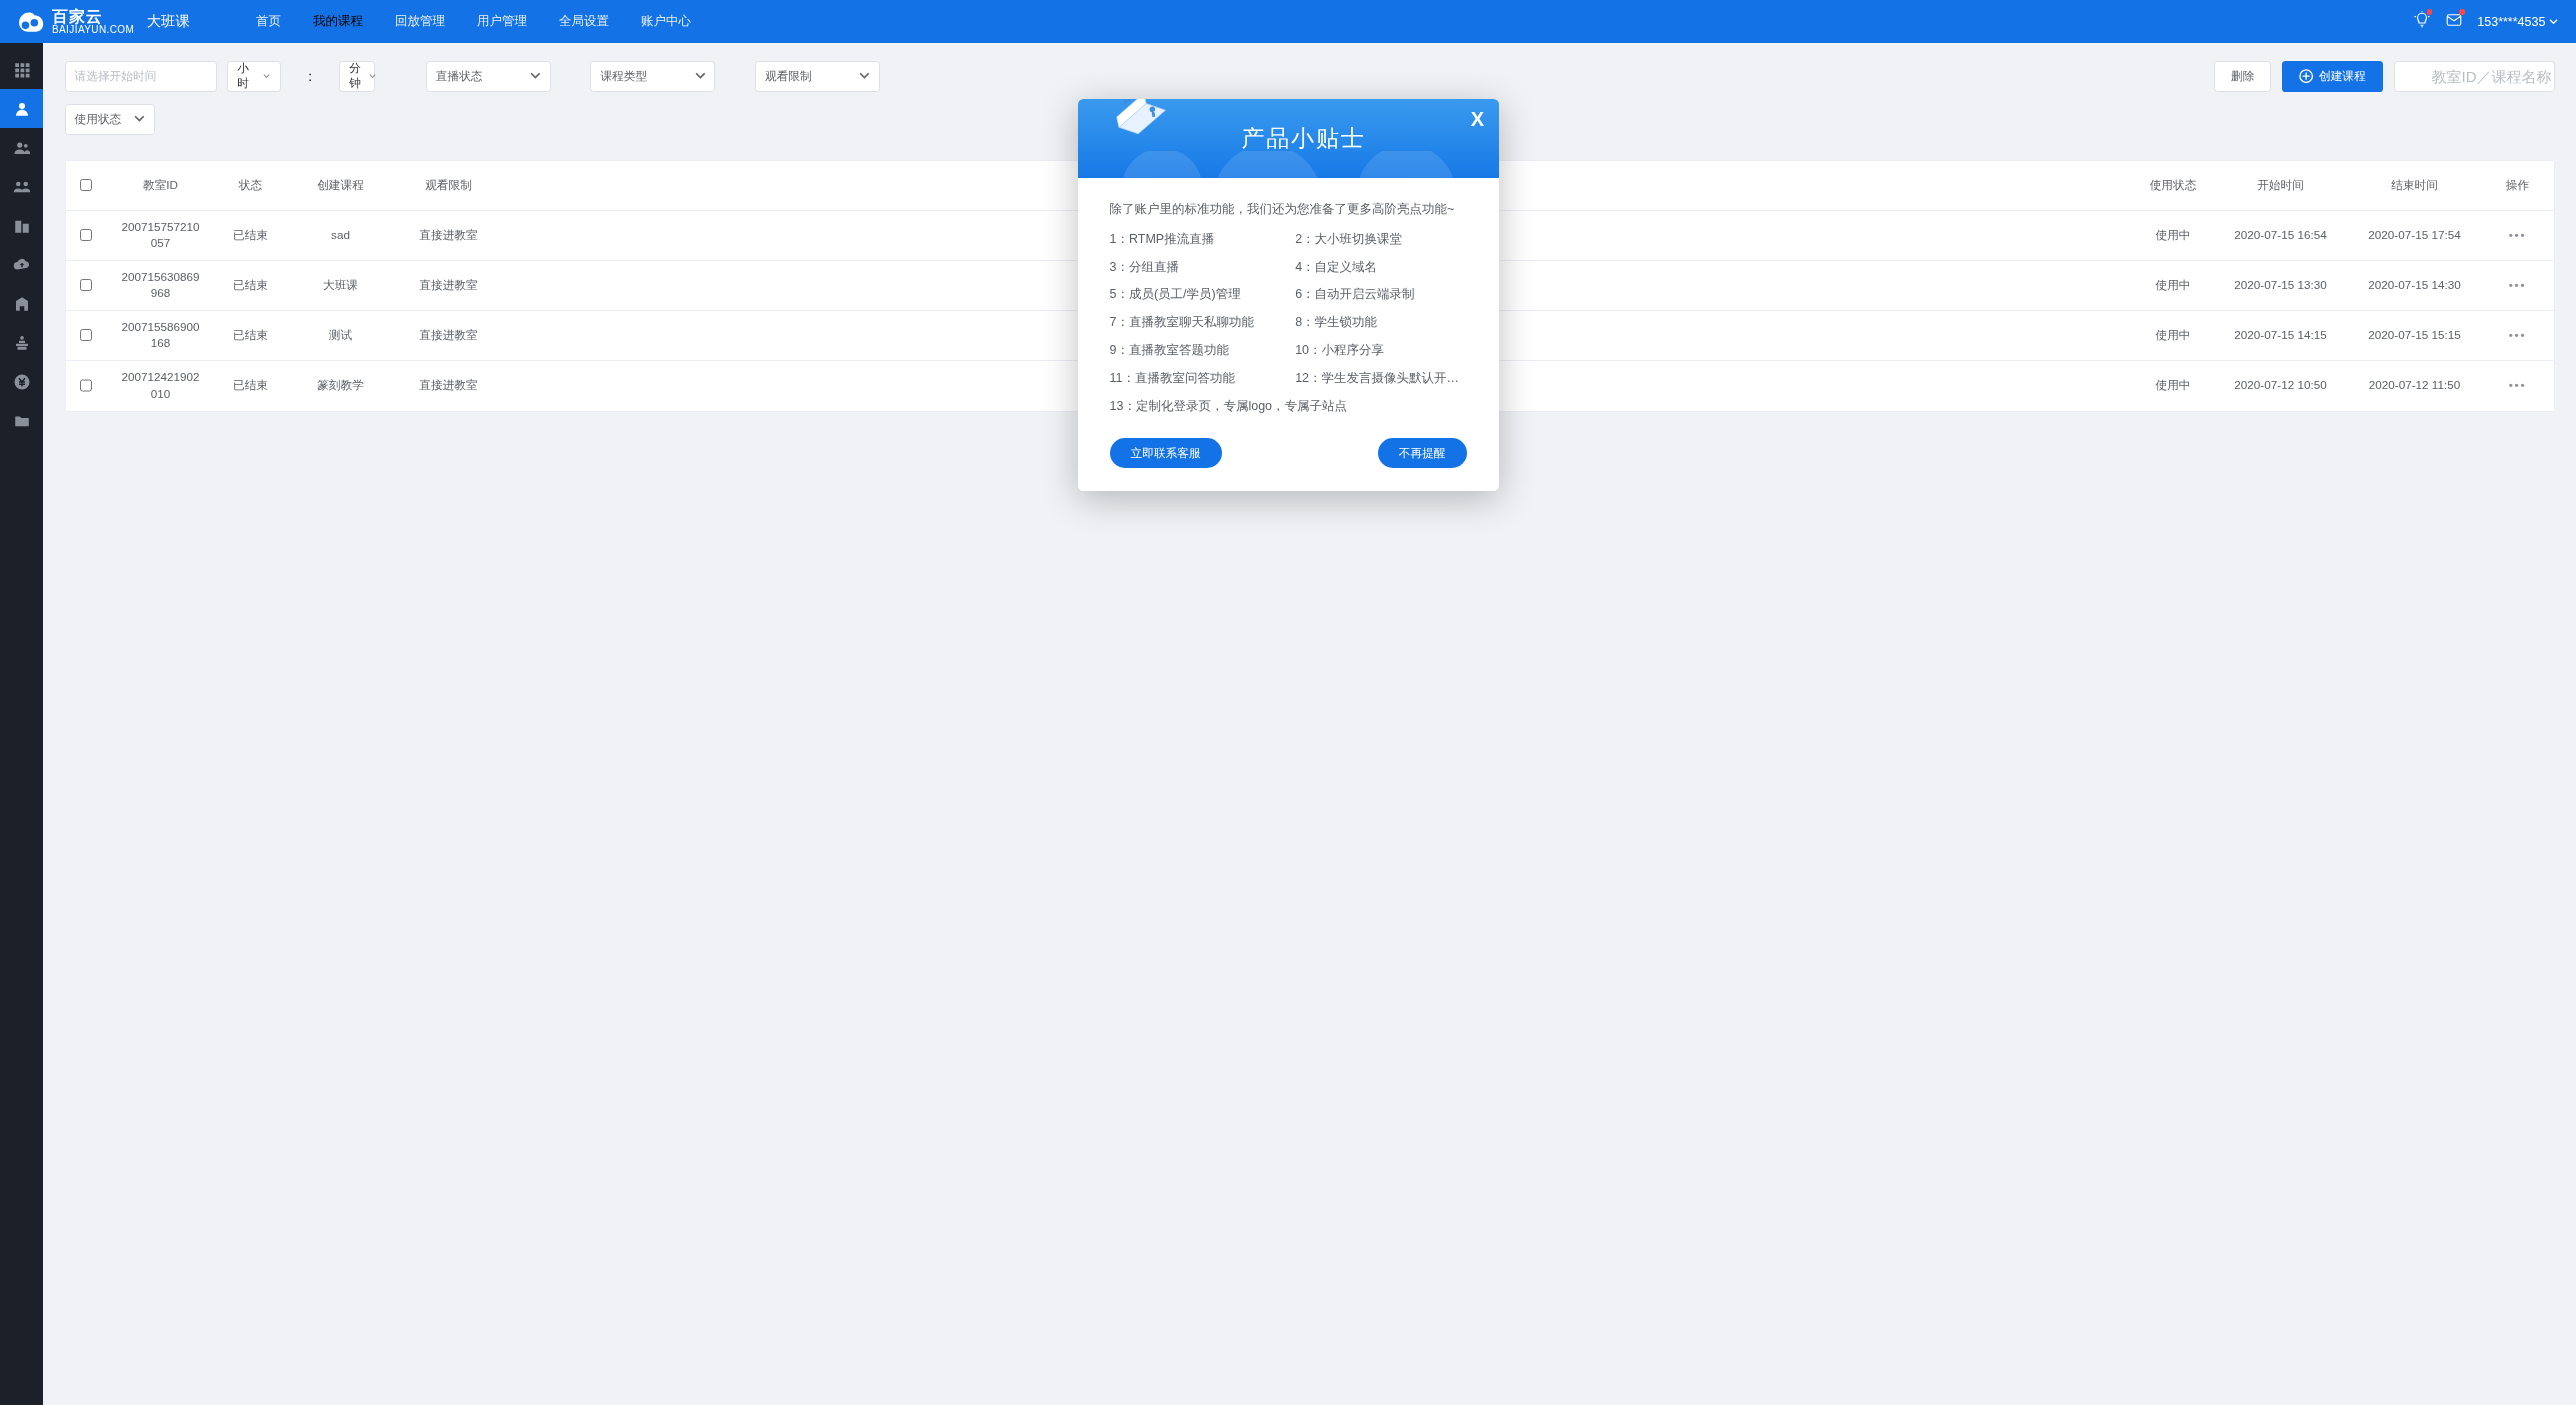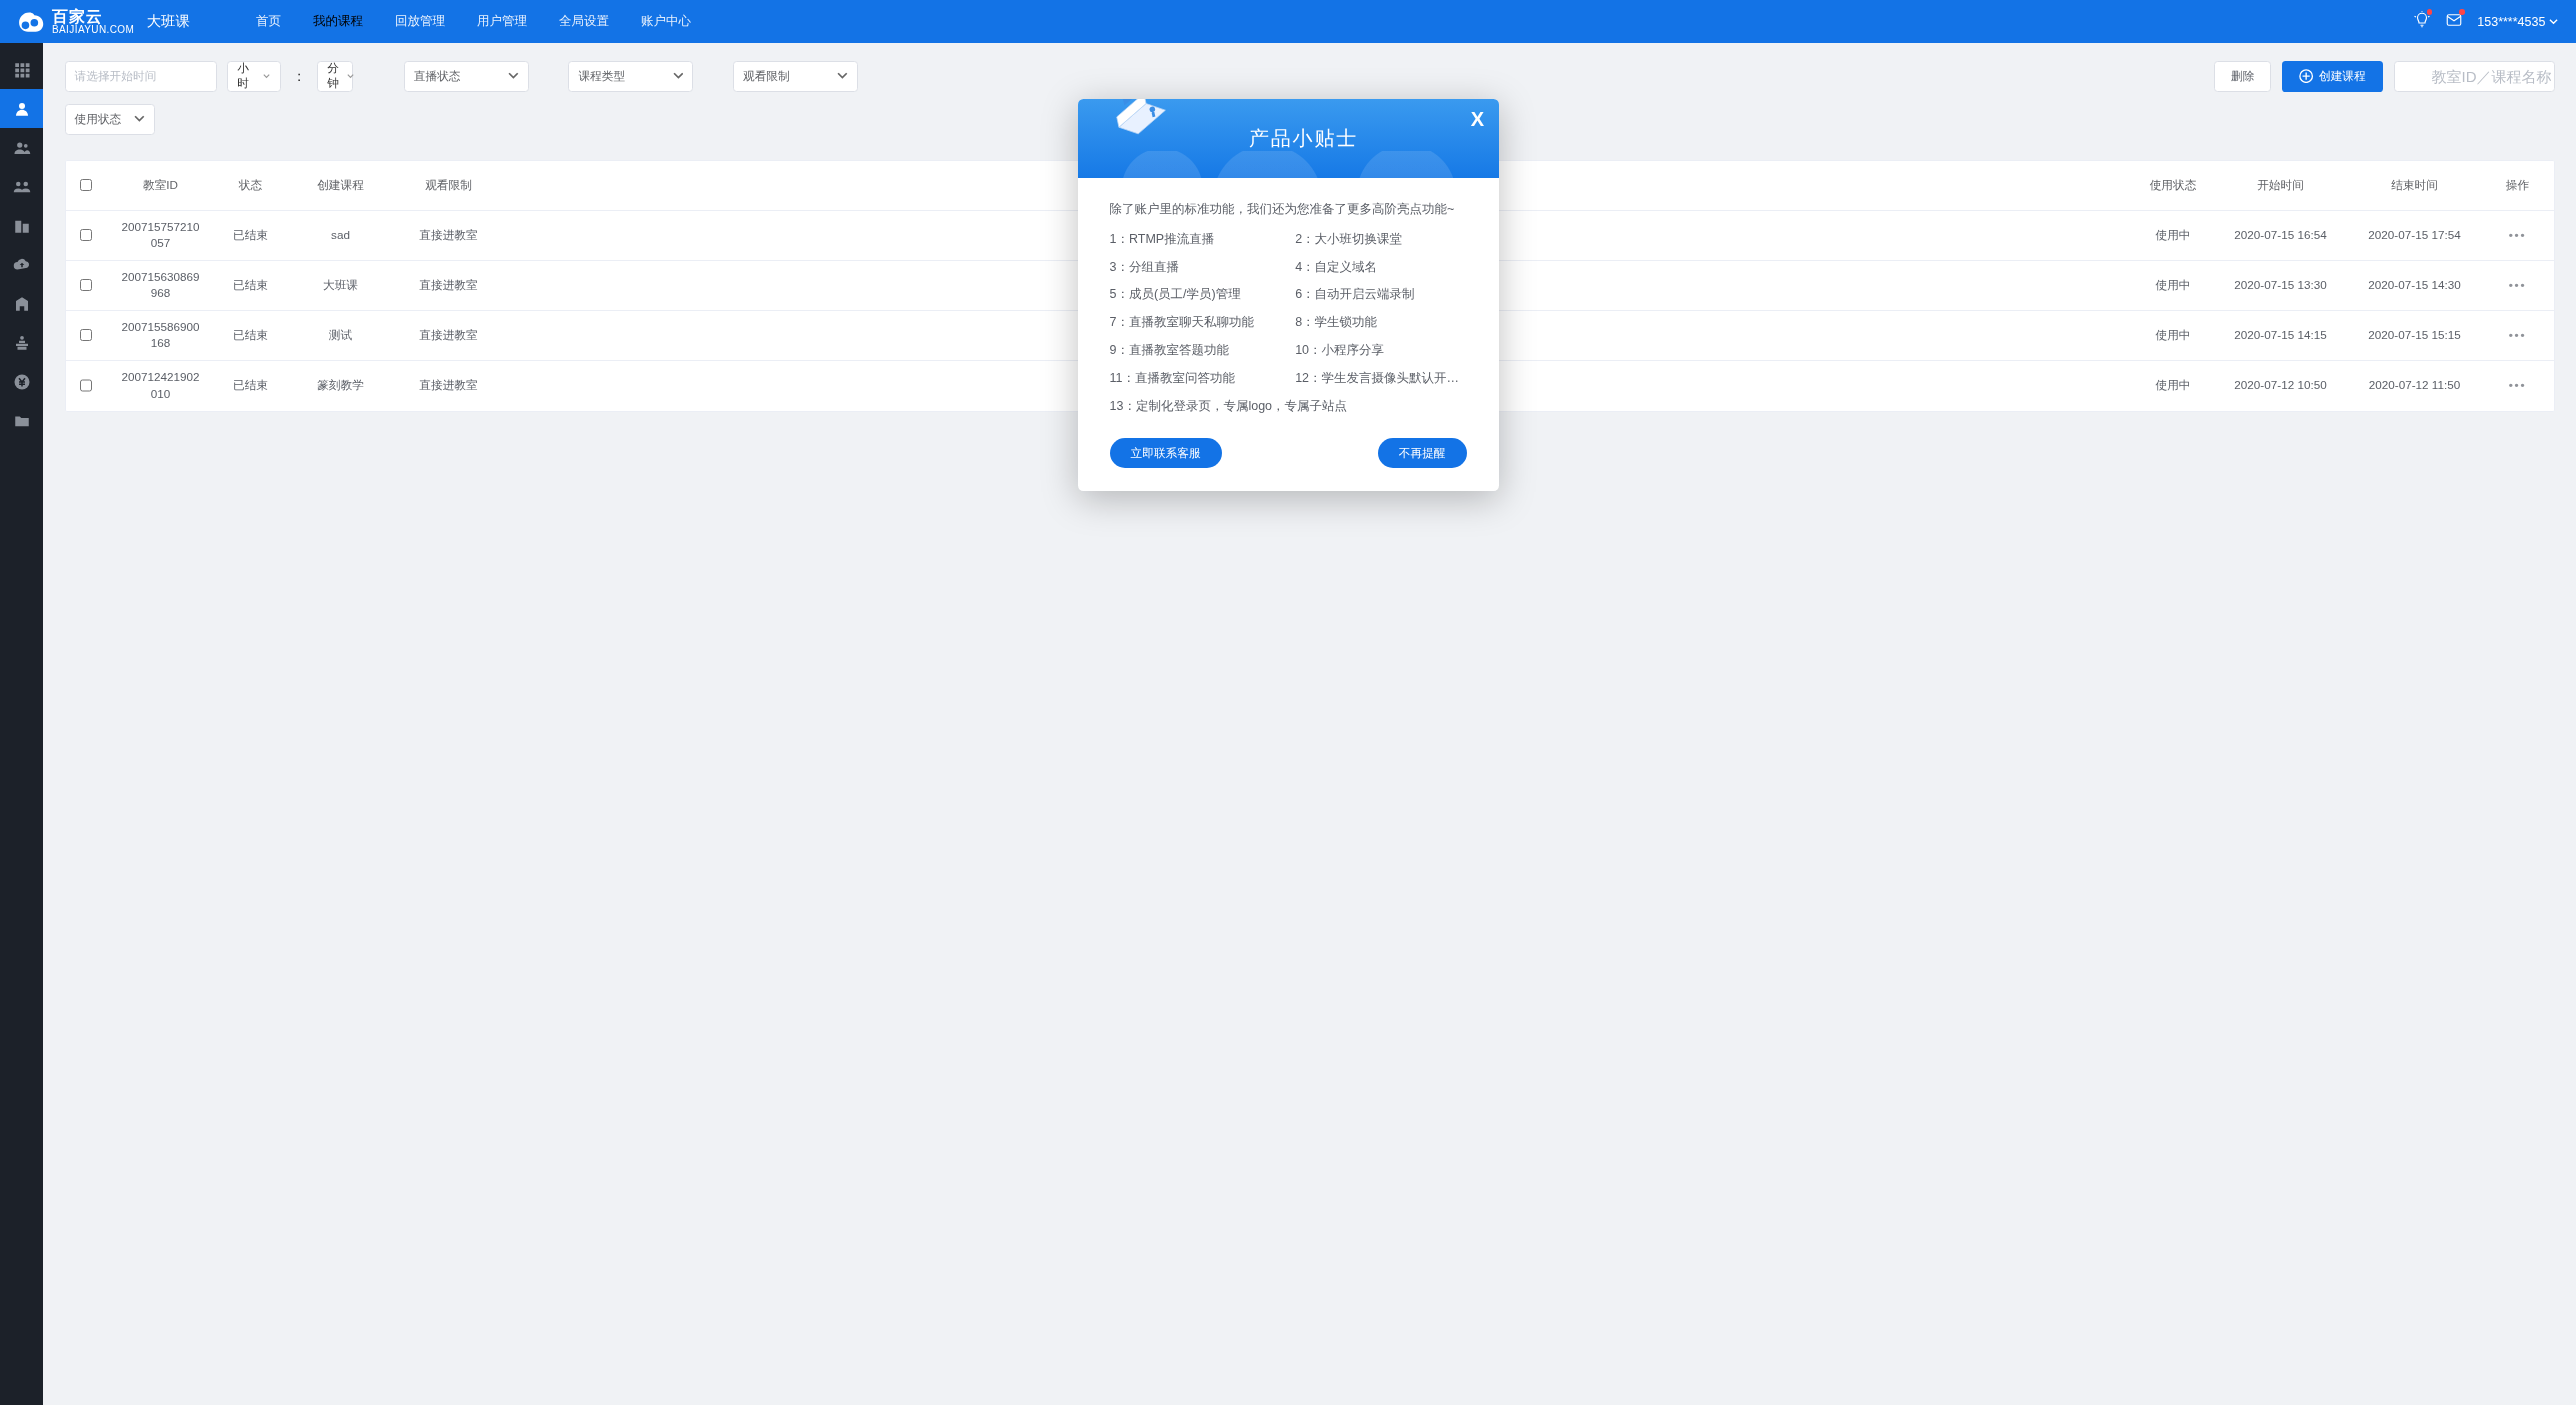--- a/index.html
+++ b/index.html
@@ -73,21 +73,21 @@
 
 
 .modal-overlay { position: fixed; inset: 0; background: rgba(0,0,0,0.0); display: flex; justify-content: center; align-items: flex-start; padding-top: 99px; }
 .modal { width: 421px; background: #fff; border-radius: 5.4px; box-shadow: 0 7.2px 36px rgba(0,0,0,0.25); overflow: hidden; }
 .modal-header { height: 79px; background: linear-gradient(180deg, #3a9aef 0%, #1679e6 100%); position: relative; display: flex; align-items: center; justify-content: center; }
 .modal-header-waves { position: absolute; bottom: 0; left: 0; right: 0; height: 27px; background:
   radial-gradient(circle at 20% 140%, rgba(255,255,255,0.12) 40px, transparent 41px),
   radial-gradient(circle at 45% 180%, rgba(255,255,255,0.12) 54px, transparent 55px),
   radial-gradient(circle at 78% 160%, rgba(255,255,255,0.12) 49px, transparent 50px);
 }
-.modal-title { color: #fff; font-size: 20px; letter-spacing: 1.8px; margin-left: 31px; }
+.modal-title { color: #fff; font-size: 23px; letter-spacing: 1.8px; margin-left: 31px; }
 .modal-close { position: absolute; right: 14.3px; top: 9px; color: #fff; font-size: 20px; font-weight: bold; cursor: pointer; font-family: sans-serif; }
 .modal-laptop { position: absolute; left: 25px; top: -25px; width: 70px; height: 70px; }
 .modal-body { padding: 20px 32px 23px; font-size: 12.5px; color: #5a5e66; line-height: 1.8; }
 .tip-intro { margin-bottom: 7.2px; }
 .feat-grid { display: grid; grid-template-columns: 1fr 1fr; column-gap: 14.3px; row-gap: 5.4px; }
 .feat-item { white-space: nowrap; overflow: hidden; text-overflow: ellipsis; }
 .feat-item.full { grid-column: 1 / span 2; }
 .tip-outro { margin-top: 20px; }
 .tip-outro a { color: #1373e6; text-decoration: none; cursor: pointer; }
 .modal-actions { display: flex; justify-content: space-between; gap: 32px; margin-top: 20px; }
@@ -198,21 +198,21 @@
   <div class="side-item">
       <svg viewBox="0 0 24 24">
         <path fill="currentColor" d="M3 6 h6 l2 2 h10 v11 H3 Z"></path>
       </svg>
     </div>
 </div>
 
 <div class="main">
   <div class="filters">
     <div class="input-like placeholder time-input">请选择开始时间</div>
-    <div style="display:flex;align-items:center;gap:9px;">
+    <div style="display:flex;align-items:center;gap:20px;">
       <div class="input-like sel hour-sel">
         <span>小时</span>
         <span class="caret caret-svg">
             <svg width="9" height="9" viewBox="0 0 10 10">
               <path d="M2 3 l3 3 l3-3" fill="none" stroke="#999" stroke-width="1.3"></path>
             </svg>
           </span>
       </div>
       <span class="time-sep">：</span>
       <div class="input-like sel min-sel">

